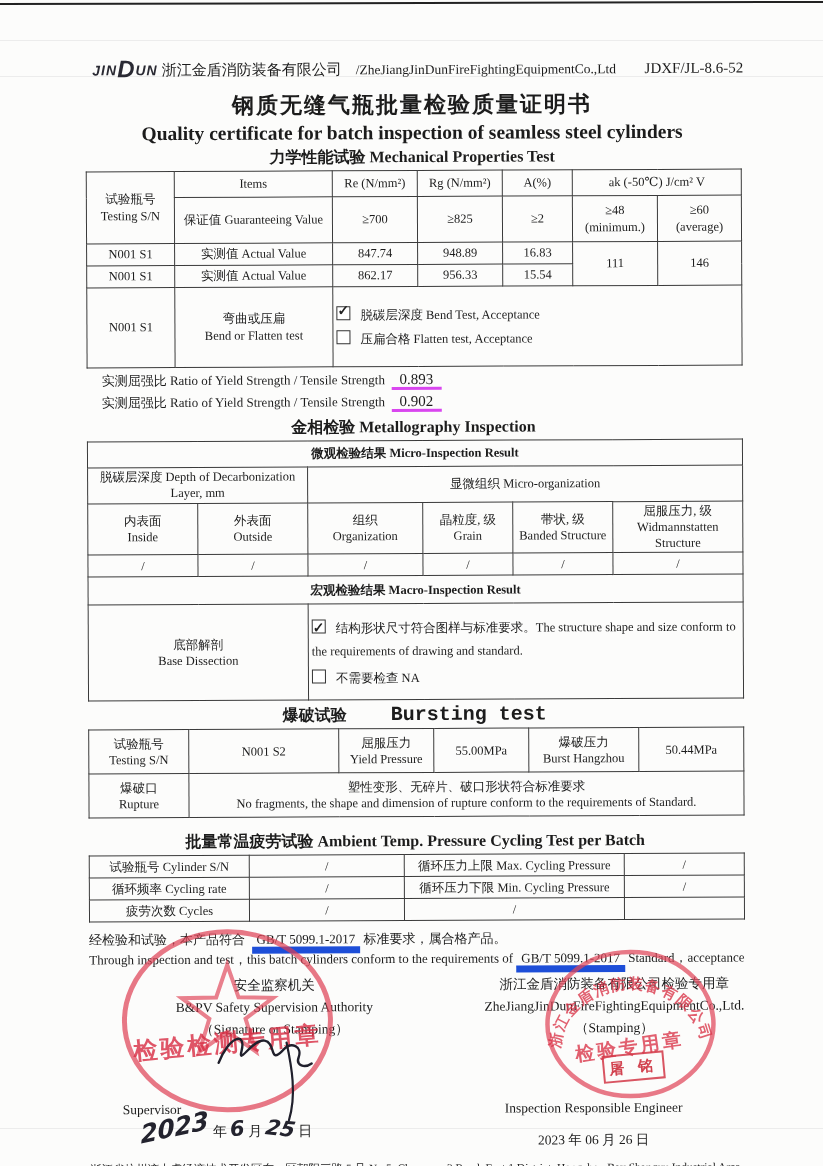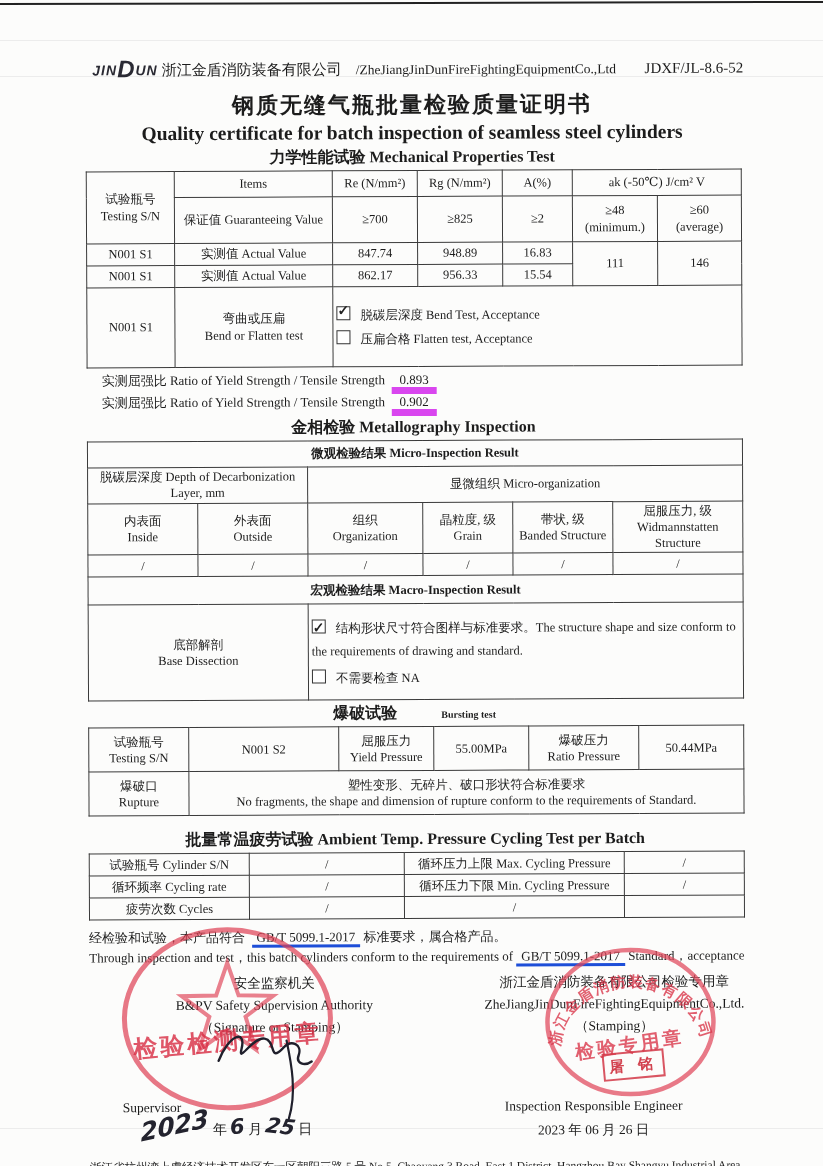--- a/index.html
+++ b/index.html
@@ -14,38 +14,38 @@
   .logo{font-family:"Liberation Sans","DejaVu Sans",sans-serif;font-weight:bold;font-style:italic;
         letter-spacing:1px;font-size:14px;color:#2a2a33;}
   .logo .bigd{font-size:24px;vertical-align:-2px;}
   .hdr-cn{font-size:15px;margin-left:4px;}
   .hdr-en{font-size:13.5px;margin-left:14px;}
   .hdr-code{margin-left:auto;font-size:15px;}
 
   .title-cn{text-align:center;font-size:22px;font-weight:bold;letter-spacing:2px;margin-top:8px;}
   .title-en{text-align:center;font-size:19.5px;font-weight:bold;margin-top:2px;}
   .sec{ text-align:center;font-size:16px;font-weight:bold;margin-top:3px;}
-  .sec .mono{font-family:Liberation Serif, serif;font-size:10px;padding-left:44px;}
+  .sec .mono{font-family:Liberation Mono, monospace;font-size:20px;padding-left:44px;}
 
   table.doc{border-collapse:collapse;margin:2px 0 0 85px;width:655px;table-layout:fixed;}
   table.doc td{border:1px solid #3b3b3b;text-align:center;font-size:12.5px;line-height:1.3;
                padding:1px 3px;background:transparent;}
   .sub{font-size:12.5px;}
   td.left{text-align:left;padding-left:10px;}
 
   .cb{display:inline-block;width:12px;height:12px;border:1.4px solid #333;margin-right:10px;
       vertical-align:-1px;position:relative;background:#fff;}
   .cb.checked::after{content:"\2713";position:absolute;left:0px;top:-5px;font-size:14px;font-weight:bold;color:#222;}
   .opt{margin:7px 0;text-align:left;}
 
   .ratio{margin:4px 0 0 100px;font-size:13px;}
-  .ratio .val{border-bottom:7px solid #d946ef;padding:0 8px;font-size:13px;}
+  .ratio .val{border-bottom:3px solid #d946ef;padding:0 8px;font-size:15px;}
 
   .concl{margin:8px 0 0 85px;font-size:13px;line-height:1.55;}
-  .uline{border-bottom:3px solid #1d4ed8;padding:0 5px;}
+  .uline{border-bottom:7px solid #1d4ed8;padding:0 5px;}
 
   
   .sig{position:relative;height:176px;margin:4px 0 0 85px;width:700px;font-size:13.5px;}
   .sig .abs{position:absolute;}
   .orgblock{width:320px;text-align:center;line-height:1.65;}
   .sline{display:inline-block;border-bottom:1px solid #333;height:14px;vertical-align:-2px;}
 
   .hw{font-family:"DejaVu Sans",sans-serif;font-style:italic;font-weight:bold;display:inline-block;color:#23232e;}
   .hw-y{font-size:25px;transform:rotate(-12deg) skewX(-10deg);}
   .hw-m{font-size:21px;transform:rotate(-4deg);}
@@ -243,21 +243,21 @@
               <div class="sub">Testing S/N</div>
             </td>
         <td>N001 S2</td>
         <td>
               <div>屈服压力</div>
               <div class="sub">Yield Pressure</div>
             </td>
         <td>55.00MPa</td>
         <td>
               <div>爆破压力</div>
-              <div class="sub">Ratio Pressure</div>
+              <div class="sub">Burst Hangzhou</div>
             </td>
         <td>50.44MPa</td>
       </tr>
       <tr style="height:44px">
         <td>
               <div>爆破口</div>
               <div class="sub">Rupture</div>
             </td>
         <td colspan="5" class="left">
           <div>塑性变形、无碎片、破口形状符合标准要求</div>
@@ -316,21 +316,21 @@
       <div class="abs" style="left:50px;top:138px">
         <span class="hw hw-y">2023</span>
         <span class="datechar">年</span>
         <span class="hw hw-m">6</span>
         <span class="datechar">月</span>
         <span class="hw hw-d">25</span>
         <span class="datechar">日</span>
       </div>
 
       <div class="abs" style="left:415px;top:127px">Inspection Responsible Engineer</div>
-      <div class="abs" style="left:448px;top:150px">2023 年 06 月 26 日</div>
+      <div class="abs" style="left:448px;top:158px">2023 年 06 月 26 日</div>
 
       <div class="stamp stamp-circle">
         <svg viewBox="0 0 220 192" width="220" height="192">
           <ellipse cx="110" cy="96" rx="103" ry="89" fill="none" stroke="rgba(222,62,82,0.7)" stroke-width="5"></ellipse>
           <path d="M110,40 L121.2,72.6 L155.7,73.2 L128.1,93.9 L138.2,126.8 L110,107 L81.8,126.8 L91.9,93.9 L64.3,73.2 L98.8,72.6 Z" fill="none" stroke="rgba(222,62,82,0.65)" stroke-width="4"></path>
         </svg>
         <div class="banner">检验检测专用章</div>
       </div>
 
       <div class="stamp stamp-oval">

